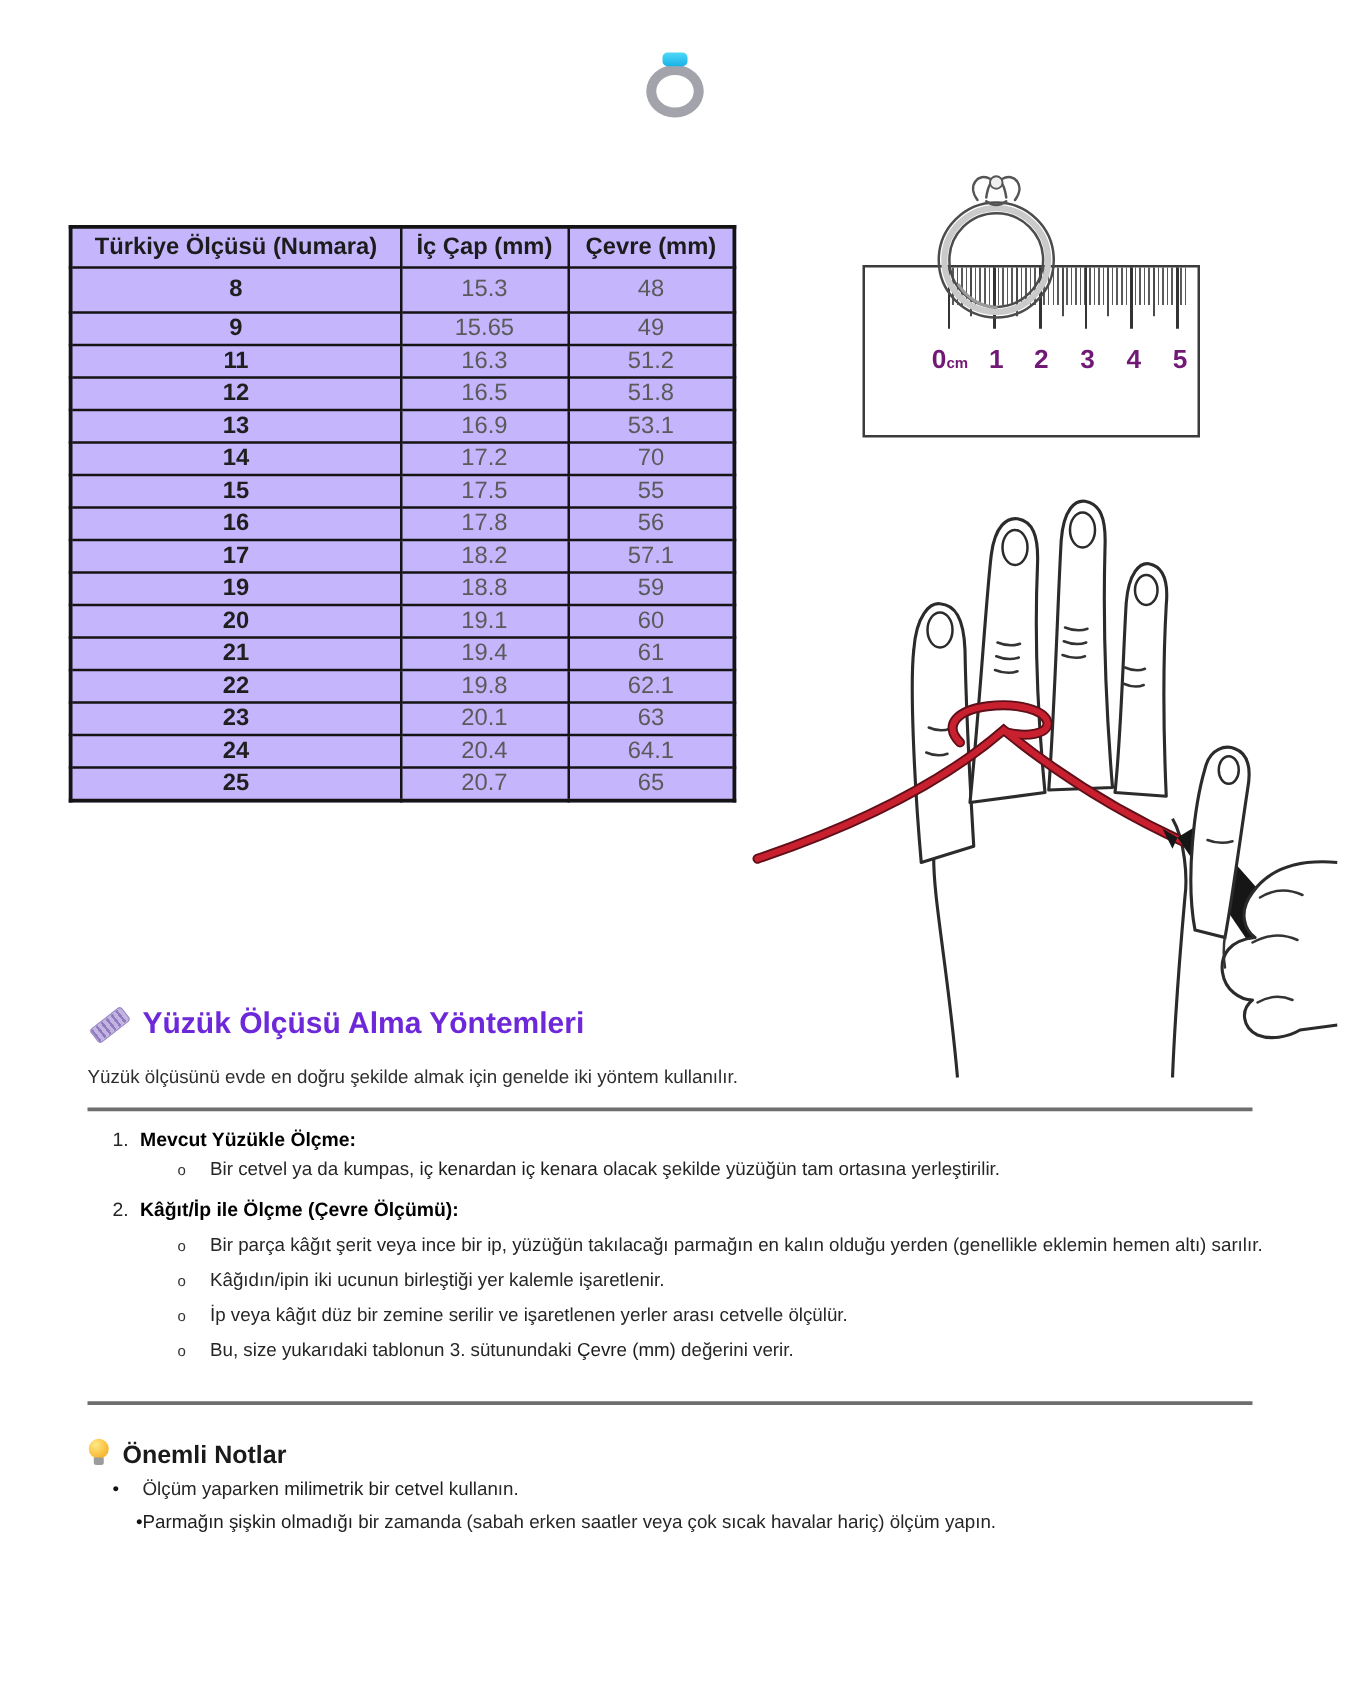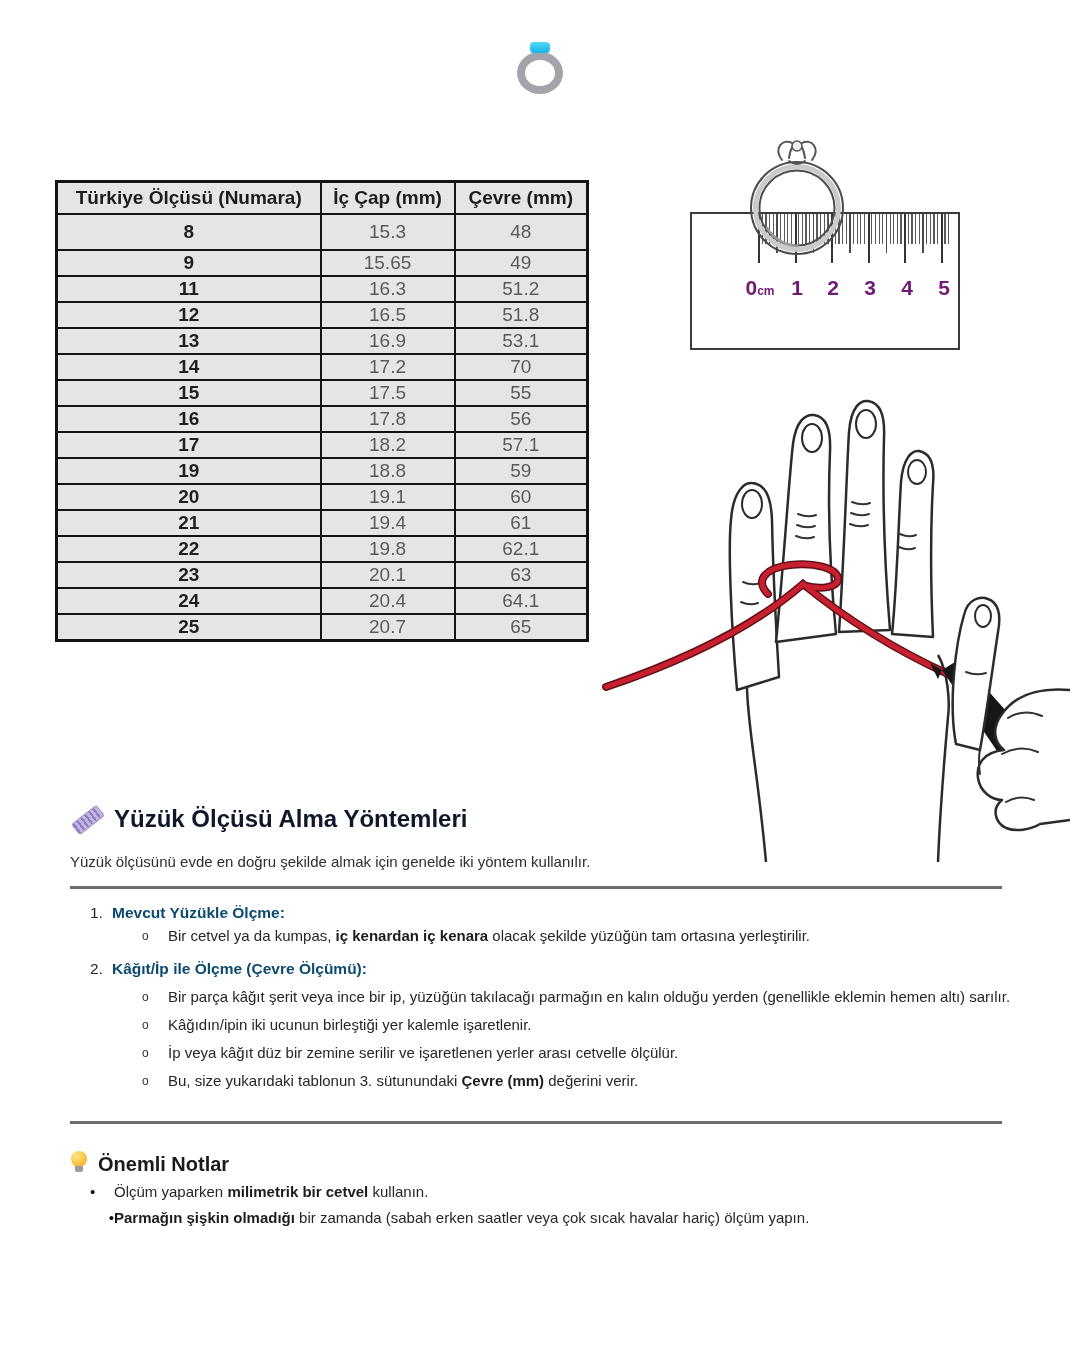--- a/index.html
+++ b/index.html
@@ -11,21 +11,21 @@
 
   
   .page-header{left:0;top:42px;width:1080px;display:flex;justify-content:center;align-items:center;gap:14px;}
   .ring-icon{width:34px;height:52px;display:flex;flex-direction:column;align-items:center;}
   .ring-icon .gem{width:20px;height:12px;border-radius:4px;background:linear-gradient(180deg,#4fd8f7,#18b2e8);margin-bottom:-1px;z-index:2;}
   .ring-icon .band{width:30px;height:30px;border-radius:50%;border:8px solid #a3a3ab;}
   h1.title{margin:0;font-size:37px;font-weight:bold;color:#2b2b2b;letter-spacing:-0.5px;}
 
   
   .table-wrap{left:55px;top:180px;}
-  table.size-table{border-collapse:collapse;table-layout:fixed;width:531px;border:3px solid #141414;background:#e5e5e5;}
+  table.size-table{border-collapse:collapse;table-layout:fixed;width:531px;border:3px solid #141414;background:#c4b5fd;}
   .size-table th,.size-table td{border:2px solid #141414;text-align:center;vertical-align:middle;padding:0;overflow:hidden;}
   .size-table th{height:30px;font-size:19px;font-weight:bold;color:#1c1c1c;}
   .size-table td{height:24px;font-size:19px;}
   .size-table tr.first td{height:34px;}
   .size-table td.c1{font-weight:bold;color:#1f1f1f;}
   .size-table td.g{color:#5a5a5a;}
 
   
   .ruler-illus{left:640px;top:130px;width:420px;height:240px;}
   .ruler-rect{position:absolute;left:50px;top:82px;width:266px;height:134px;border:2px solid #3b3b3b;background:#fff;}
@@ -36,32 +36,32 @@
   .ruler-num{position:absolute;top:146px;transform:translateX(-50%);font-size:21px;font-weight:bold;color:#701a75;white-space:nowrap;}
   .ruler-num small{font-size:12px;font-weight:bold;}
   .ring-svg{position:absolute;left:105px;top:2px;}
 
   
   .hand-illus{left:600px;top:372px;width:470px;height:505px;}
 
   
   .content{left:70px;top:804px;width:940px;}
   .sec-heading{display:flex;align-items:center;gap:10px;}
-  .sec-heading h2{margin:0;font-size:24px;font-weight:bold;color:#0f172a;text-align:center;}
+  .sec-heading h2{margin:0;font-size:24px;font-weight:bold;color:#6d28d9;text-align:center;}
   .ruler-emoji{width:34px;height:30px;position:relative;flex:0 0 auto;}
   .ruler-emoji .bar{position:absolute;left:2px;top:9px;width:30px;height:12px;border-radius:3px;background:repeating-linear-gradient(to right,#8f7cc0 0 2px,#c3b3e0 2px 5px);border:1.5px solid #9a88c6;transform:rotate(-38deg);}
   .intro{margin:19px 0 0 0;font-size:15px;color:#2e2e2e;}
   .hr{height:3px;background:#6e6e6e;width:932px;border:none;margin:16px 0 0 0;}
   .num-item{display:flex;margin-top:15px;font-size:15.5px;line-height:18px;}
   .num-item .num{margin-left:20px;width:22px;flex:0 0 auto;}
-  .num-item .ititle{font-weight:bold;color:#0c4a6e;}
+  .num-item .ititle{font-weight:bold;color:#000000;}
   .obullet{display:flex;font-size:15px;line-height:18px;white-space:nowrap;}
   .obullet::before{content:"o";font-size:12px;margin-left:72px;width:26px;flex:0 0 auto;color:#333;}
   .m4{margin-top:5px;} .m9{margin-top:10px;}
-  .b{font-weight:bold;color:#1c1c1c;}
+  .b{font-weight:normal;color:#1c1c1c;}
   .hr2{margin-top:31px;}
   .notes-heading{margin-top:27px;display:flex;align-items:center;gap:10px;}
   .notes-heading h2{margin:0;font-size:20px;font-weight:bold;color:#1a1a1a;}
   .bulb-icon{width:18px;height:26px;display:flex;flex-direction:column;align-items:center;flex:0 0 auto;}
   .bulb-icon .glass{width:16px;height:16px;border-radius:50%;background:radial-gradient(circle at 35% 30%,#ffe985,#f7b32b 75%);}
   .bulb-icon .base{width:8px;height:6px;background:#9c9c9c;border-radius:0 0 2px 2px;margin-top:-1px;}
   .note-item{display:flex;font-size:15px;line-height:18px;white-space:nowrap;}
   .note-item::before{content:"\2022";margin-left:20px;width:24px;flex:0 0 auto;font-size:15px;color:#111;}
   .nm1{margin-top:6px;} .nm2{margin-top:8px;text-align:right;}
 </style>

